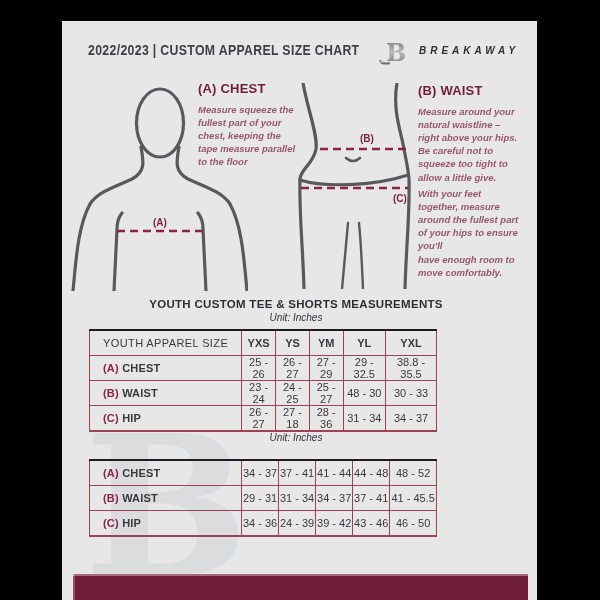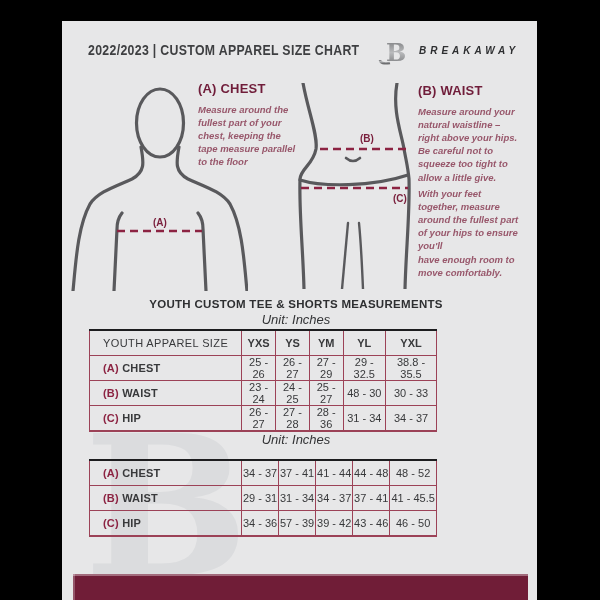--- a/index.html
+++ b/index.html
@@ -29,21 +29,21 @@
   .mtxt h3{
     margin:0 0 7px 0;font-size:13px;font-weight:bold;color:#701d3a;letter-spacing:.2px;
   }
   .mtxt p{
     margin:0;font-size:9.5px;font-style:italic;line-height:1.38;color:#98576b;
     white-space:pre-line;font-weight:600;
   }
   
   .sect{position:absolute;left:27px;width:414px;text-align:center;z-index:2;}
   .sect-title{font-size:11.5px;font-weight:bold;color:#2e2f31;letter-spacing:.3px;margin:0;}
-  .sect-unit{font-size:13px;font-style:italic;color:#333436;margin:2px 0 0 0;}
+  .sect-unit{font-size:10px;font-style:italic;color:#333436;margin:2px 0 0 0;}
   table.size{
     position:absolute;left:27px;width:348px;border-collapse:collapse;z-index:2;
     font-size:11px;color:#38393b;
   }
   table.size{border-top:2px solid #1d1d1f;border-bottom:2px solid #9c4257;}
   table.size td,table.size th{
     border-left:1px solid #9c4257;border-right:1px solid #9c4257;
     border-top:1px solid #9c4257;border-bottom:1px solid #9c4257;
     height:24px;padding:0;background:transparent;
   }
@@ -93,21 +93,21 @@
       <path d="M109,68 C106,84 105,93 118,100 C136,108 152,113 160,125 C172,147 174,180 177,212"></path>
       <path d="M52,134 C48,139 47,144 47,150 L44,212"></path>
       <path d="M128,134 C132,139 133,144 133,150 L136,212"></path>
     </g>
     <path d="M47,152 L132,152" stroke="#8c2342" stroke-width="2.6" stroke-dasharray="8 5" fill="none"></path>
     <text x="83" y="147" font-size="10" font-weight="bold" fill="#7a1f3c">(A)</text>
   </svg>
 
   <div class="mtxt" style="left:136px;top:60px;">
     <h3>(A) CHEST</h3>
-    <p>Measure around the
+    <p>Measure squeeze the
 fullest part of your
 chest, keeping the
 tape measure parallel
 to the floor</p>
   </div>
 
   <svg class="fig" style="left:218px;top:62px;" width="142" height="206" viewBox="0 0 142 206">
     <g fill="none" stroke="#59595c" stroke-width="3.2" stroke-linecap="round">
       <path d="M23,0 C28,28 38,52 36,66 C33,82 21,85 20,96 C19,130 23,166 24,206"></path>
       <path d="M117,0 C112,28 122,52 124,66 C127,82 128,85 129,96 C130,130 126,166 125,206"></path>
@@ -171,21 +171,21 @@
       <td class="rowlab"><span class="pref">(B)</span> <span>WAIST</span></td>
       <td align="center">23 - 24</td>
       <td align="center">24 - 25</td>
       <td align="center">25 - 27</td>
       <td align="center">48 - 30</td>
       <td align="center">30 - 33</td>
     </tr>
     <tr>
       <td class="rowlab"><span class="pref">(C)</span> <span>HIP</span></td>
       <td align="center">26 - 27</td>
-      <td align="center">27 - 28</td>
+      <td align="center">27 - 18</td>
       <td align="center">28 - 36</td>
       <td align="center">31 - 34</td>
       <td align="center">34 - 37</td>
     </tr>
   </tbody>
     </table>
 
   <div class="sect" style="top:409px;">
     <p class="sect-unit">Unit: Inches</p>
   </div>
@@ -204,21 +204,21 @@
       <td class="rowlab"><span class="pref">(B)</span> <span>WAIST</span></td>
       <td align="center">29 - 31</td>
       <td align="center">31 - 34</td>
       <td align="center">34 - 37</td>
       <td align="center">37 - 41</td>
       <td align="center">41 - 45.5</td>
     </tr>
     <tr>
       <td class="rowlab"><span class="pref">(C)</span> <span>HIP</span></td>
       <td align="center">34 - 36</td>
-      <td align="center">57 - 39</td>
+      <td align="center">24 - 39</td>
       <td align="center">39 - 42</td>
       <td align="center">43 - 46</td>
       <td align="center">46 - 50</td>
     </tr>
   </tbody>
     </table>
 
   <div class="footer-bar"></div>
 
 </div>

